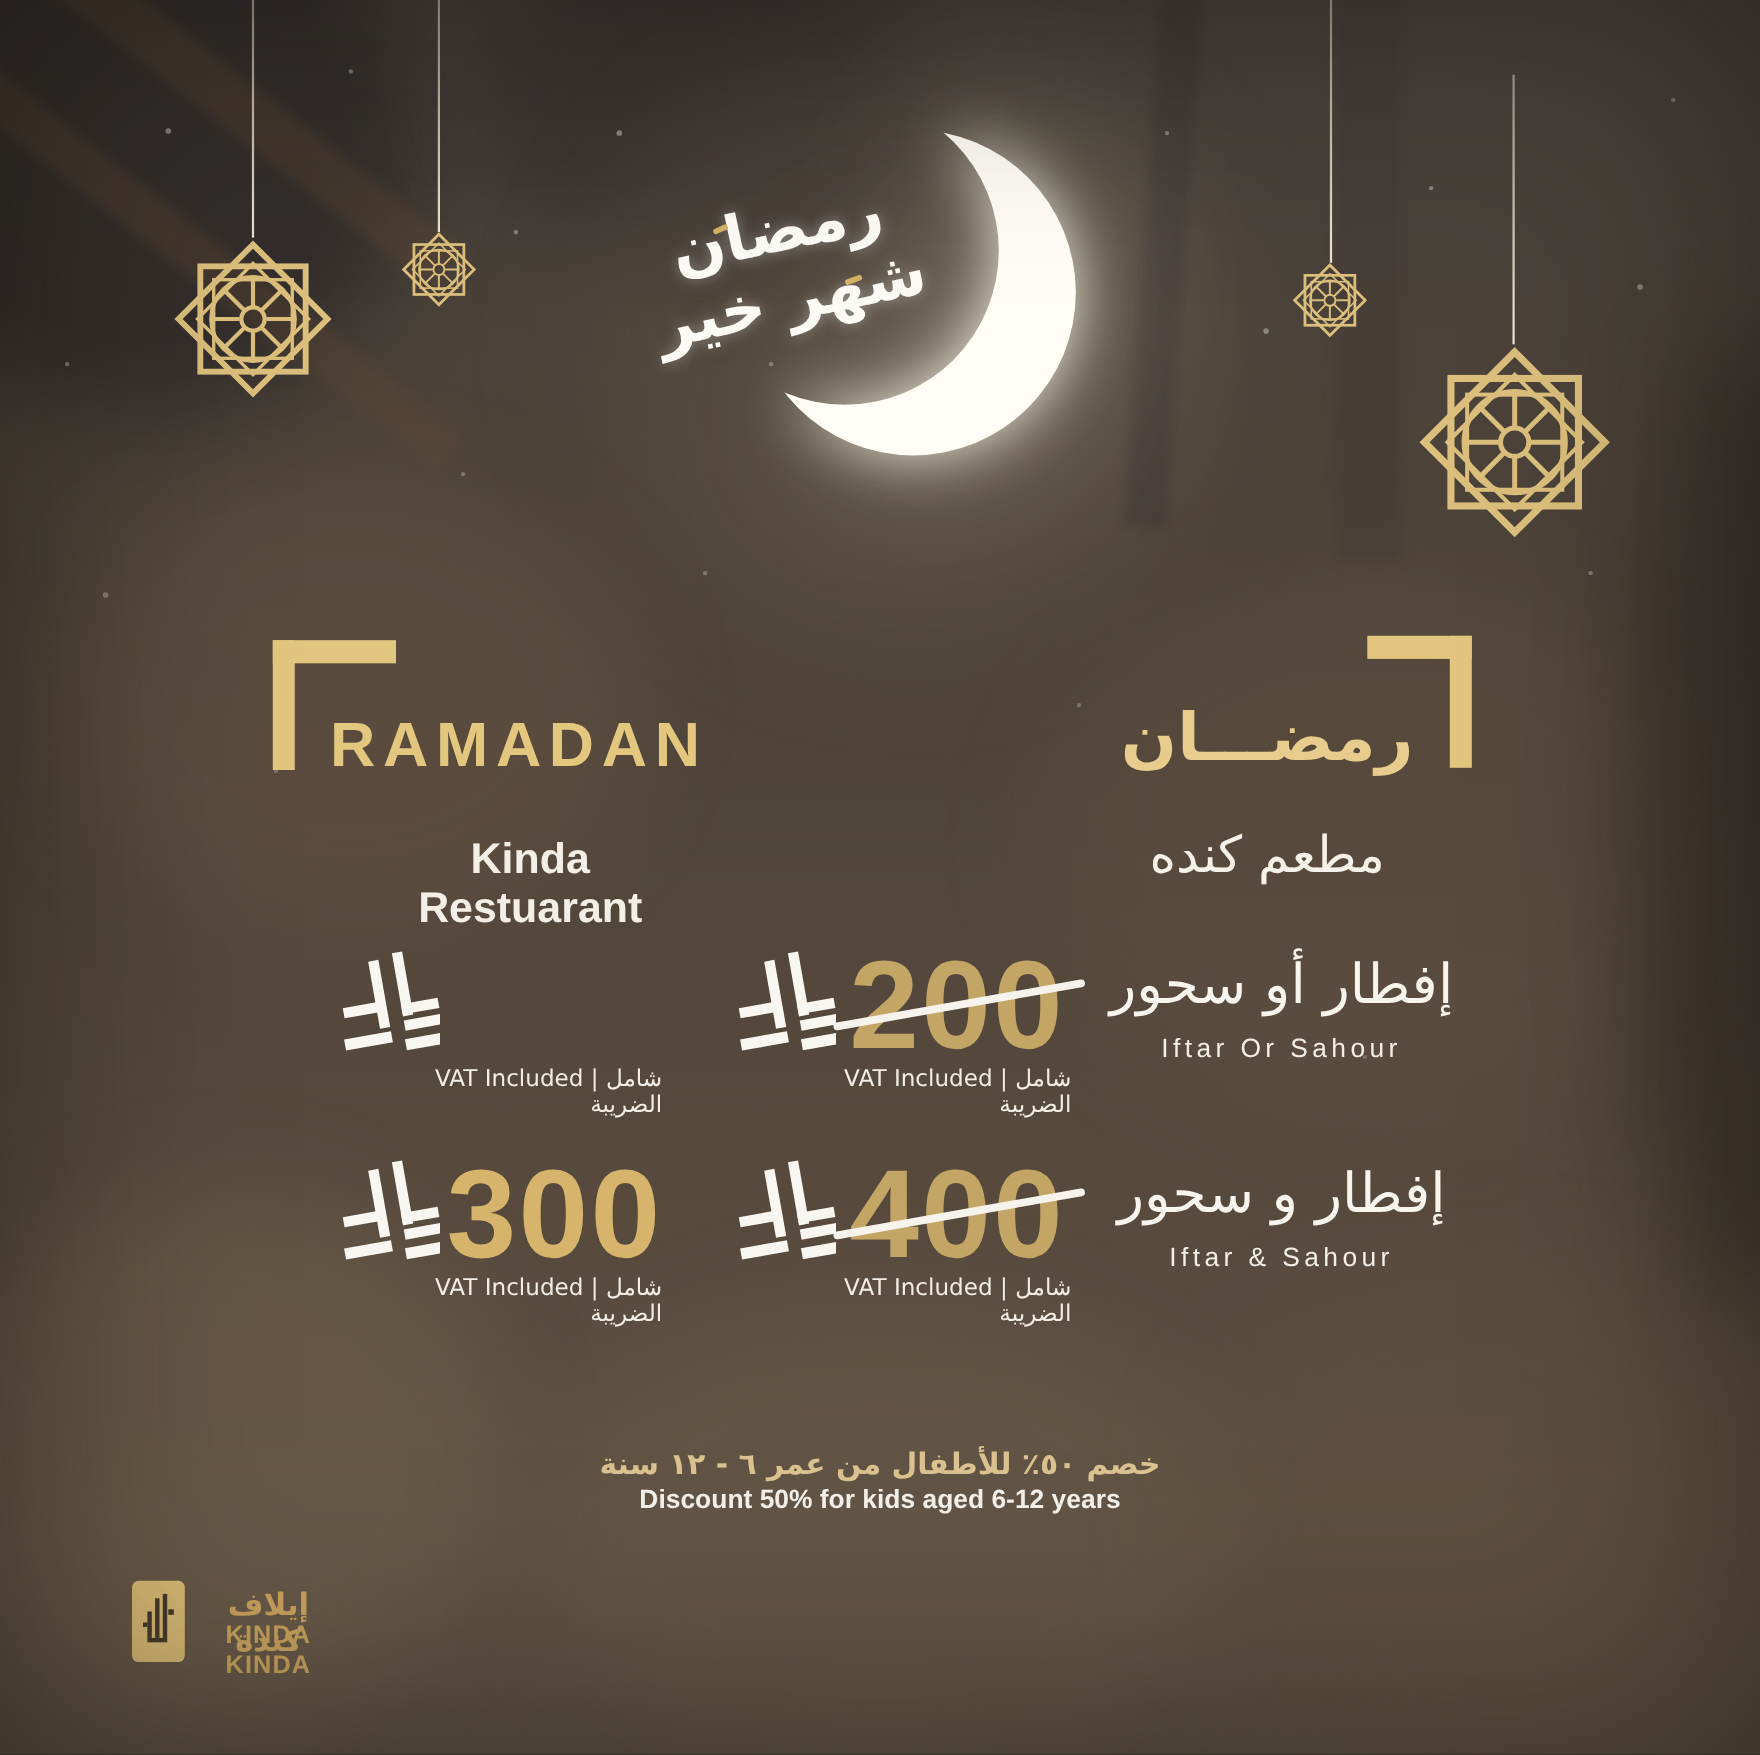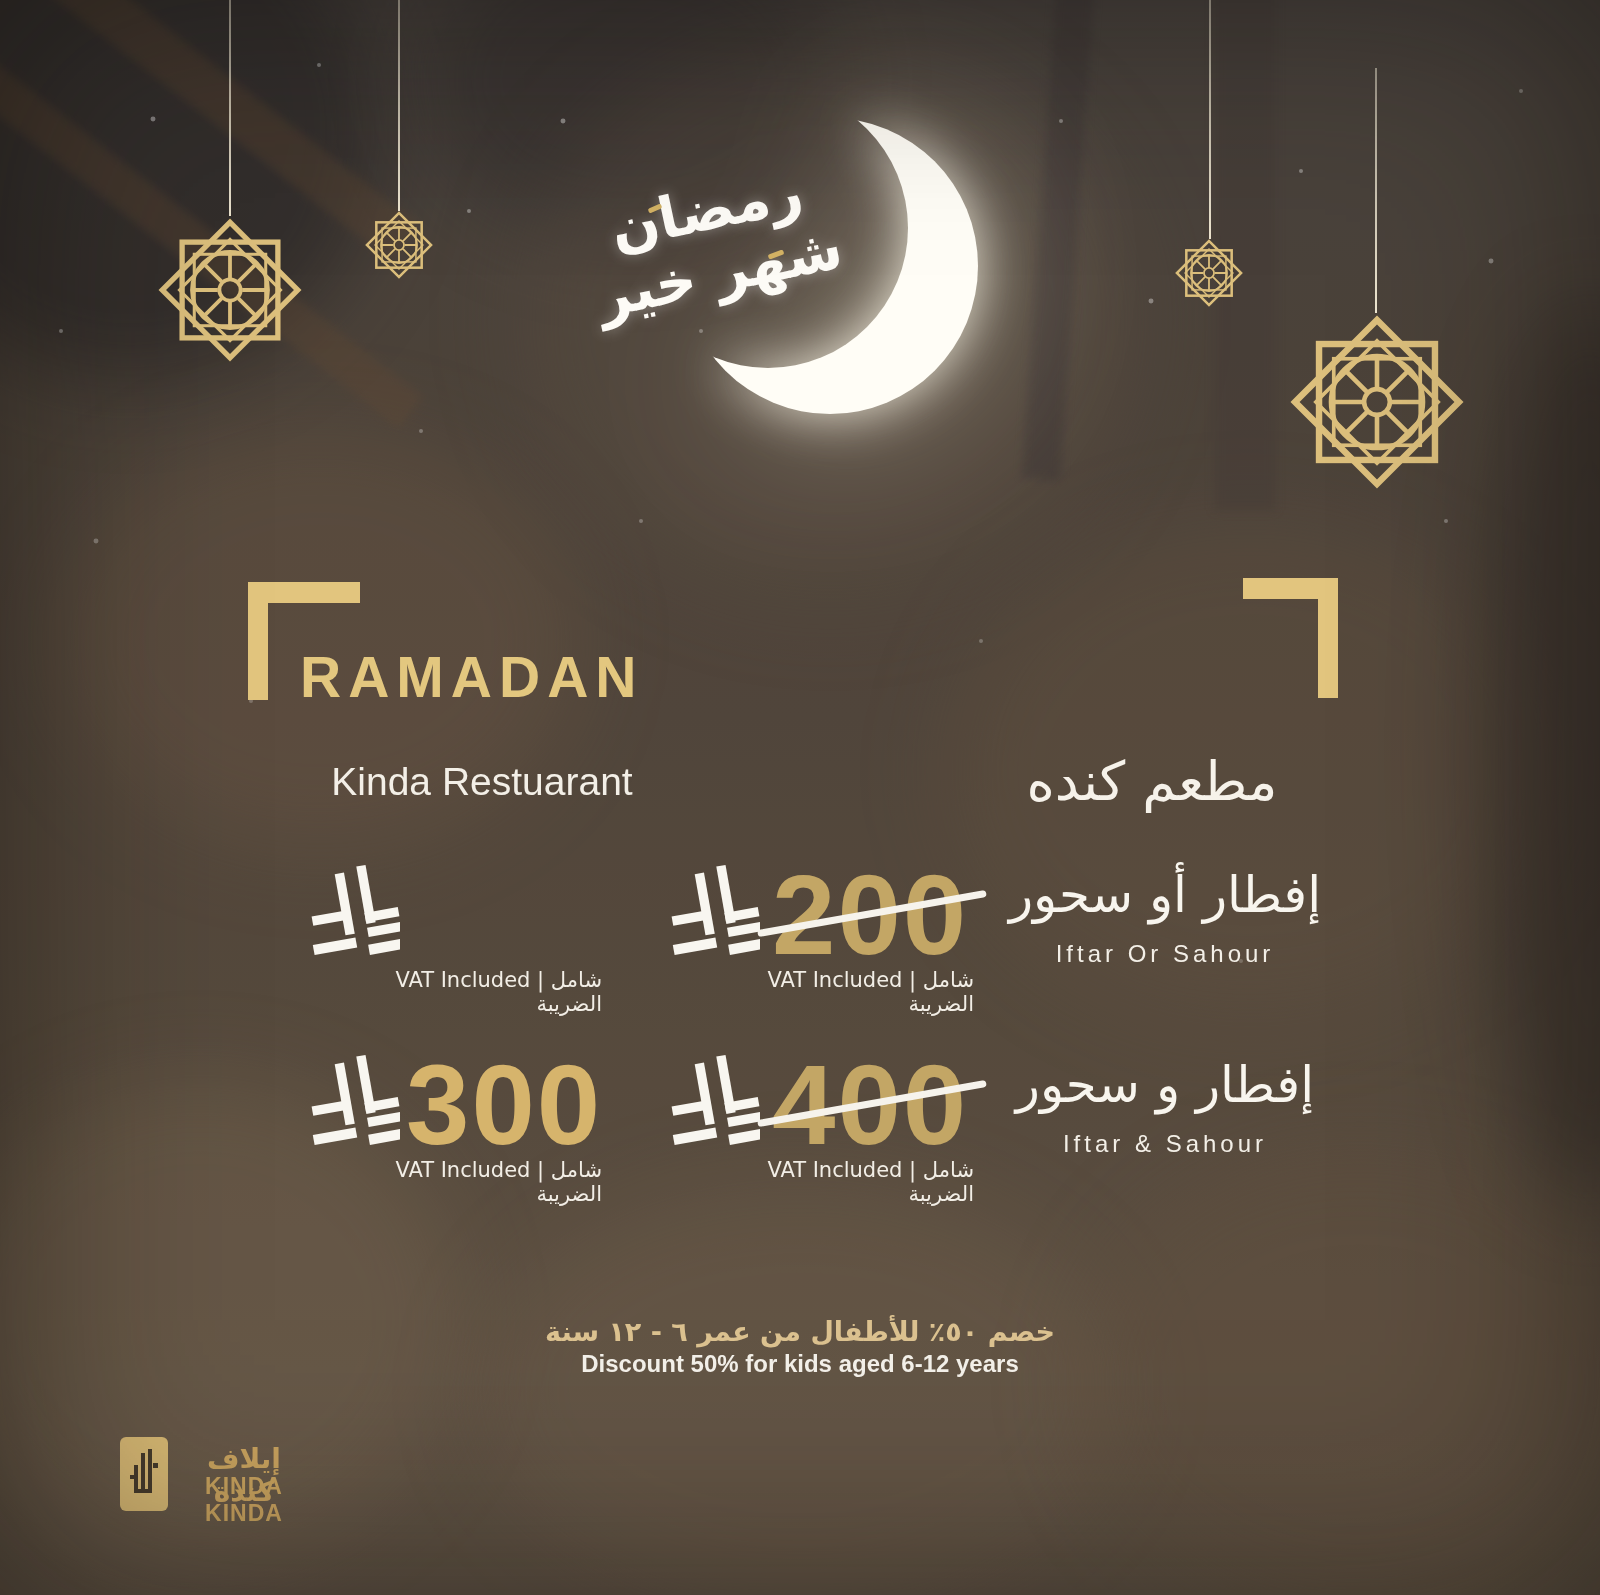--- a/index.html
+++ b/index.html
@@ -34,24 +34,24 @@
   .call-accent{position:absolute;background:#d3b264;border-radius:2px;}
   
   .bracket-left{position:absolute;left:248px;top:582px;width:112px;height:118px;
     border-top:21px solid #e2c57e;border-left:20px solid #e2c57e;box-sizing:border-box;}
   .bracket-right{position:absolute;left:1243px;top:578px;width:95px;height:120px;
     border-top:21px solid #e2c57e;border-right:20px solid #e2c57e;box-sizing:border-box;}
   .latin{font-family:"Liberation Sans",sans-serif;}
   .ramadan-en{position:absolute;left:300px;top:644px;width:360px;font-size:57px;font-weight:bold;
     letter-spacing:7px;color:#e3c77f;}
   .kinda-en{position:absolute;left:322px;top:760px;width:320px;text-align:center;font-size:39px;
-    font-weight:400;color:#f3efe7;}
+    font-weight:700;color:#f3efe7;}
   .ramadan-ar{position:absolute;left:1002px;top:636px;width:300px;text-align:center;font-size:60px;
     font-weight:bold;color:#e7cc8e;}
-  .kinda-ar{position:absolute;left:1002px;top:750px;width:300px;text-align:center;font-size:54px;
+  .kinda-ar{position:absolute;left:1002px;top:750px;width:300px;text-align:center;font-size:46px;
     color:#f6f2ea;}
   
   .sar{position:absolute;width:94px;height:106px;color:#f8f6f0;}
   .price{position:absolute;font-family:"Liberation Sans",sans-serif;font-weight:bold;font-size:114px;
     line-height:1;letter-spacing:2px;}
   .price.new{color:#d6b46c;}
   .price.old{color:#c3a665;}
   .strike{position:absolute;left:-16px;right:-20px;top:52px;height:7px;background:#f6f3ec;
     border-radius:4px;transform:rotate(-10deg);}
   .vat{position:absolute;font-size:21px;color:#f2eee6;text-align:right;}
@@ -140,20 +140,21 @@
     <div class="l1">رمضان</div>
     <div class="l2">شهر خير</div>
   </div>
   <div class="call-accent" style="left:648px;top:206px;width:14px;height:5px;transform:rotate(-24deg);"></div>
   <div class="call-accent" style="left:768px;top:252px;width:16px;height:5px;transform:rotate(-20deg);"></div>
 
   <div class="bracket-left"></div>
   <div class="ramadan-en latin">RAMADAN</div>
   <div class="kinda-en latin">Kinda Restuarant</div>
   <div class="bracket-right"></div>
+  <div class="ramadan-ar" dir="rtl">رمضـــان</div>
   <div class="kinda-ar" dir="rtl">مطعم كنده</div>
 
   <svg class="sar" style="left:306px;top:860px;" viewBox="0 0 100 112">
     <g transform="rotate(-10 50 56)" fill="currentColor">
       <rect x="38" y="12" width="10" height="66"></rect>
         <rect x="62" y="8" width="10" height="62"></rect>
       <rect x="6" y="52" width="34" height="10"></rect>
         <rect x="2" y="82" width="46" height="11"></rect>
       <rect x="62" y="58" width="36" height="10"></rect>
         <rect x="62" y="74" width="36" height="10"></rect>

